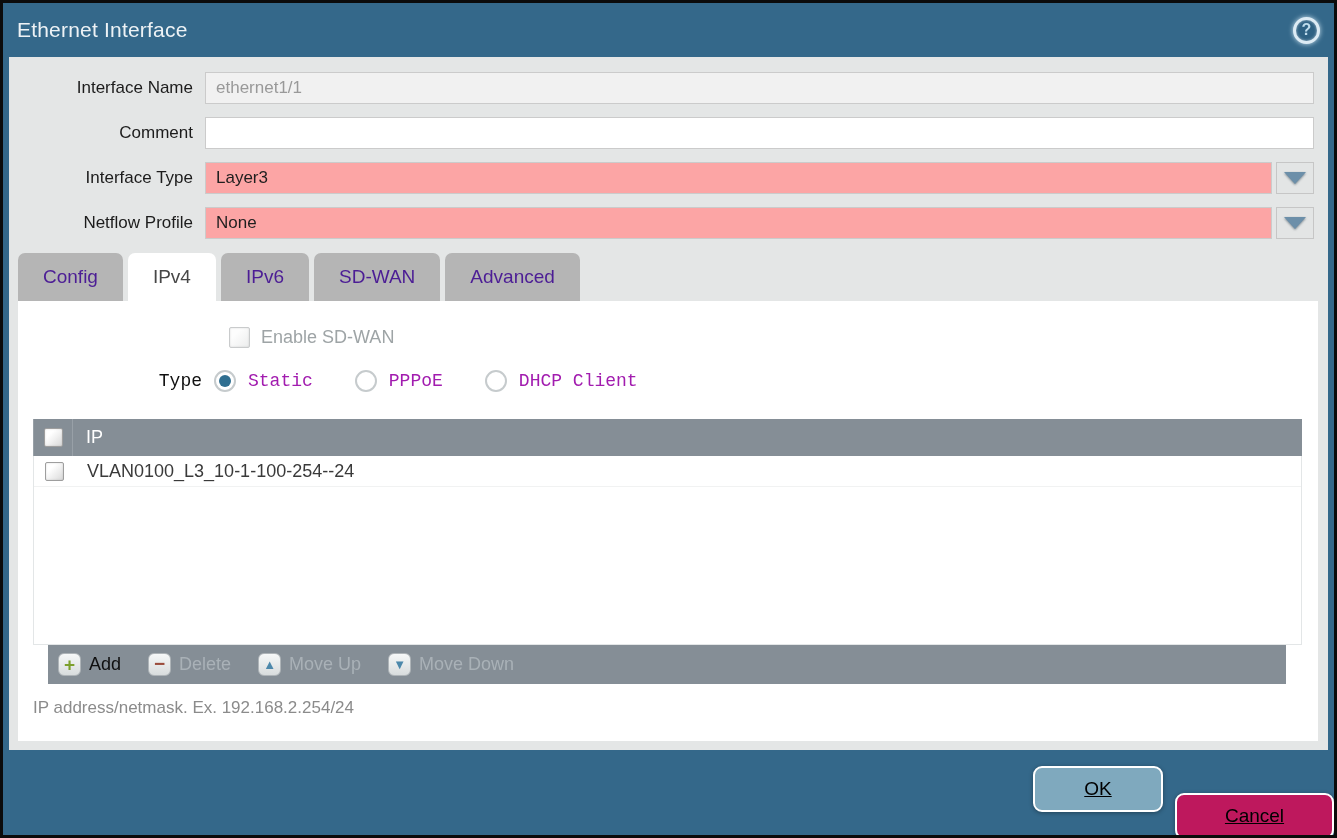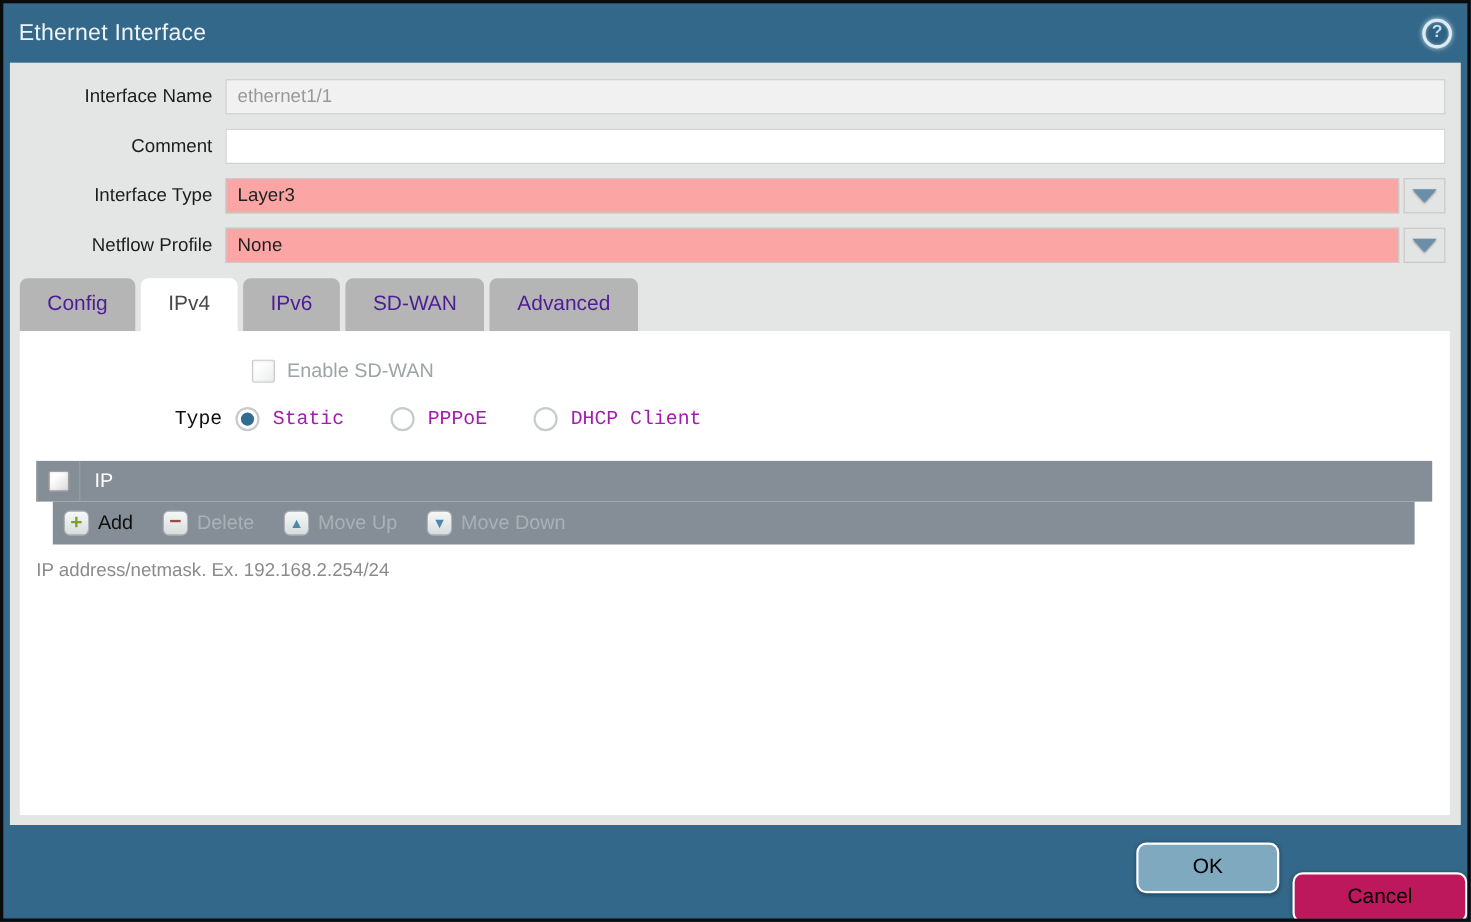--- a/index.html
+++ b/index.html
@@ -121,20 +121,21 @@
   .tool-label { font-size:18px; color:#0f0f0f; }
   .tool.disabled .tool-label { color:#A9B1B7; }
 
   .hint { margin:14px 0 0 15px; color:#8B8B8B; font-size:17px; }
 
   
   .btn {
     position:absolute; height:46px; border-radius:9px; border:2px solid #FFFFFF;
     font-family:inherit; font-size:19px; color:#000; cursor:pointer;
     box-shadow:0 1px 4px rgba(0,0,0,.35);
+    text-decoration:underline;
   }
   .btn-ok { left:1030px; top:763px; width:130px; background:#7FA9BE; }
   .btn-cancel { left:1172px; top:790px; width:159px; background:#be185d; }
 </style>
 </head>
 <body>
 
 <div class="dialog">
 
   <div class="titlebar">
@@ -215,20 +216,28 @@
         </div>
       </div>
 
       <div class="ip-table">
         <div class="table-header">
           <div class="th-check">
             <div class="checkbox"></div>
           </div>
           <div class="th-label">IP</div>
         </div>
+        <div class="table-body">
+          <div class="table-row">
+            <div class="td-check">
+              <div class="checkbox"></div>
+            </div>
+            <div class="td-ip">VLAN0100_L3_10-1-100-254--24</div>
+          </div>
+        </div>
 
         <div class="toolbar">
           <div class="tool">
             <span class="tool-icon">
                 <span class="glyph-add">+</span>
               </span>
             <span class="tool-label">Add</span>
           </div>
           <div class="tool disabled">
             <span class="tool-icon">

